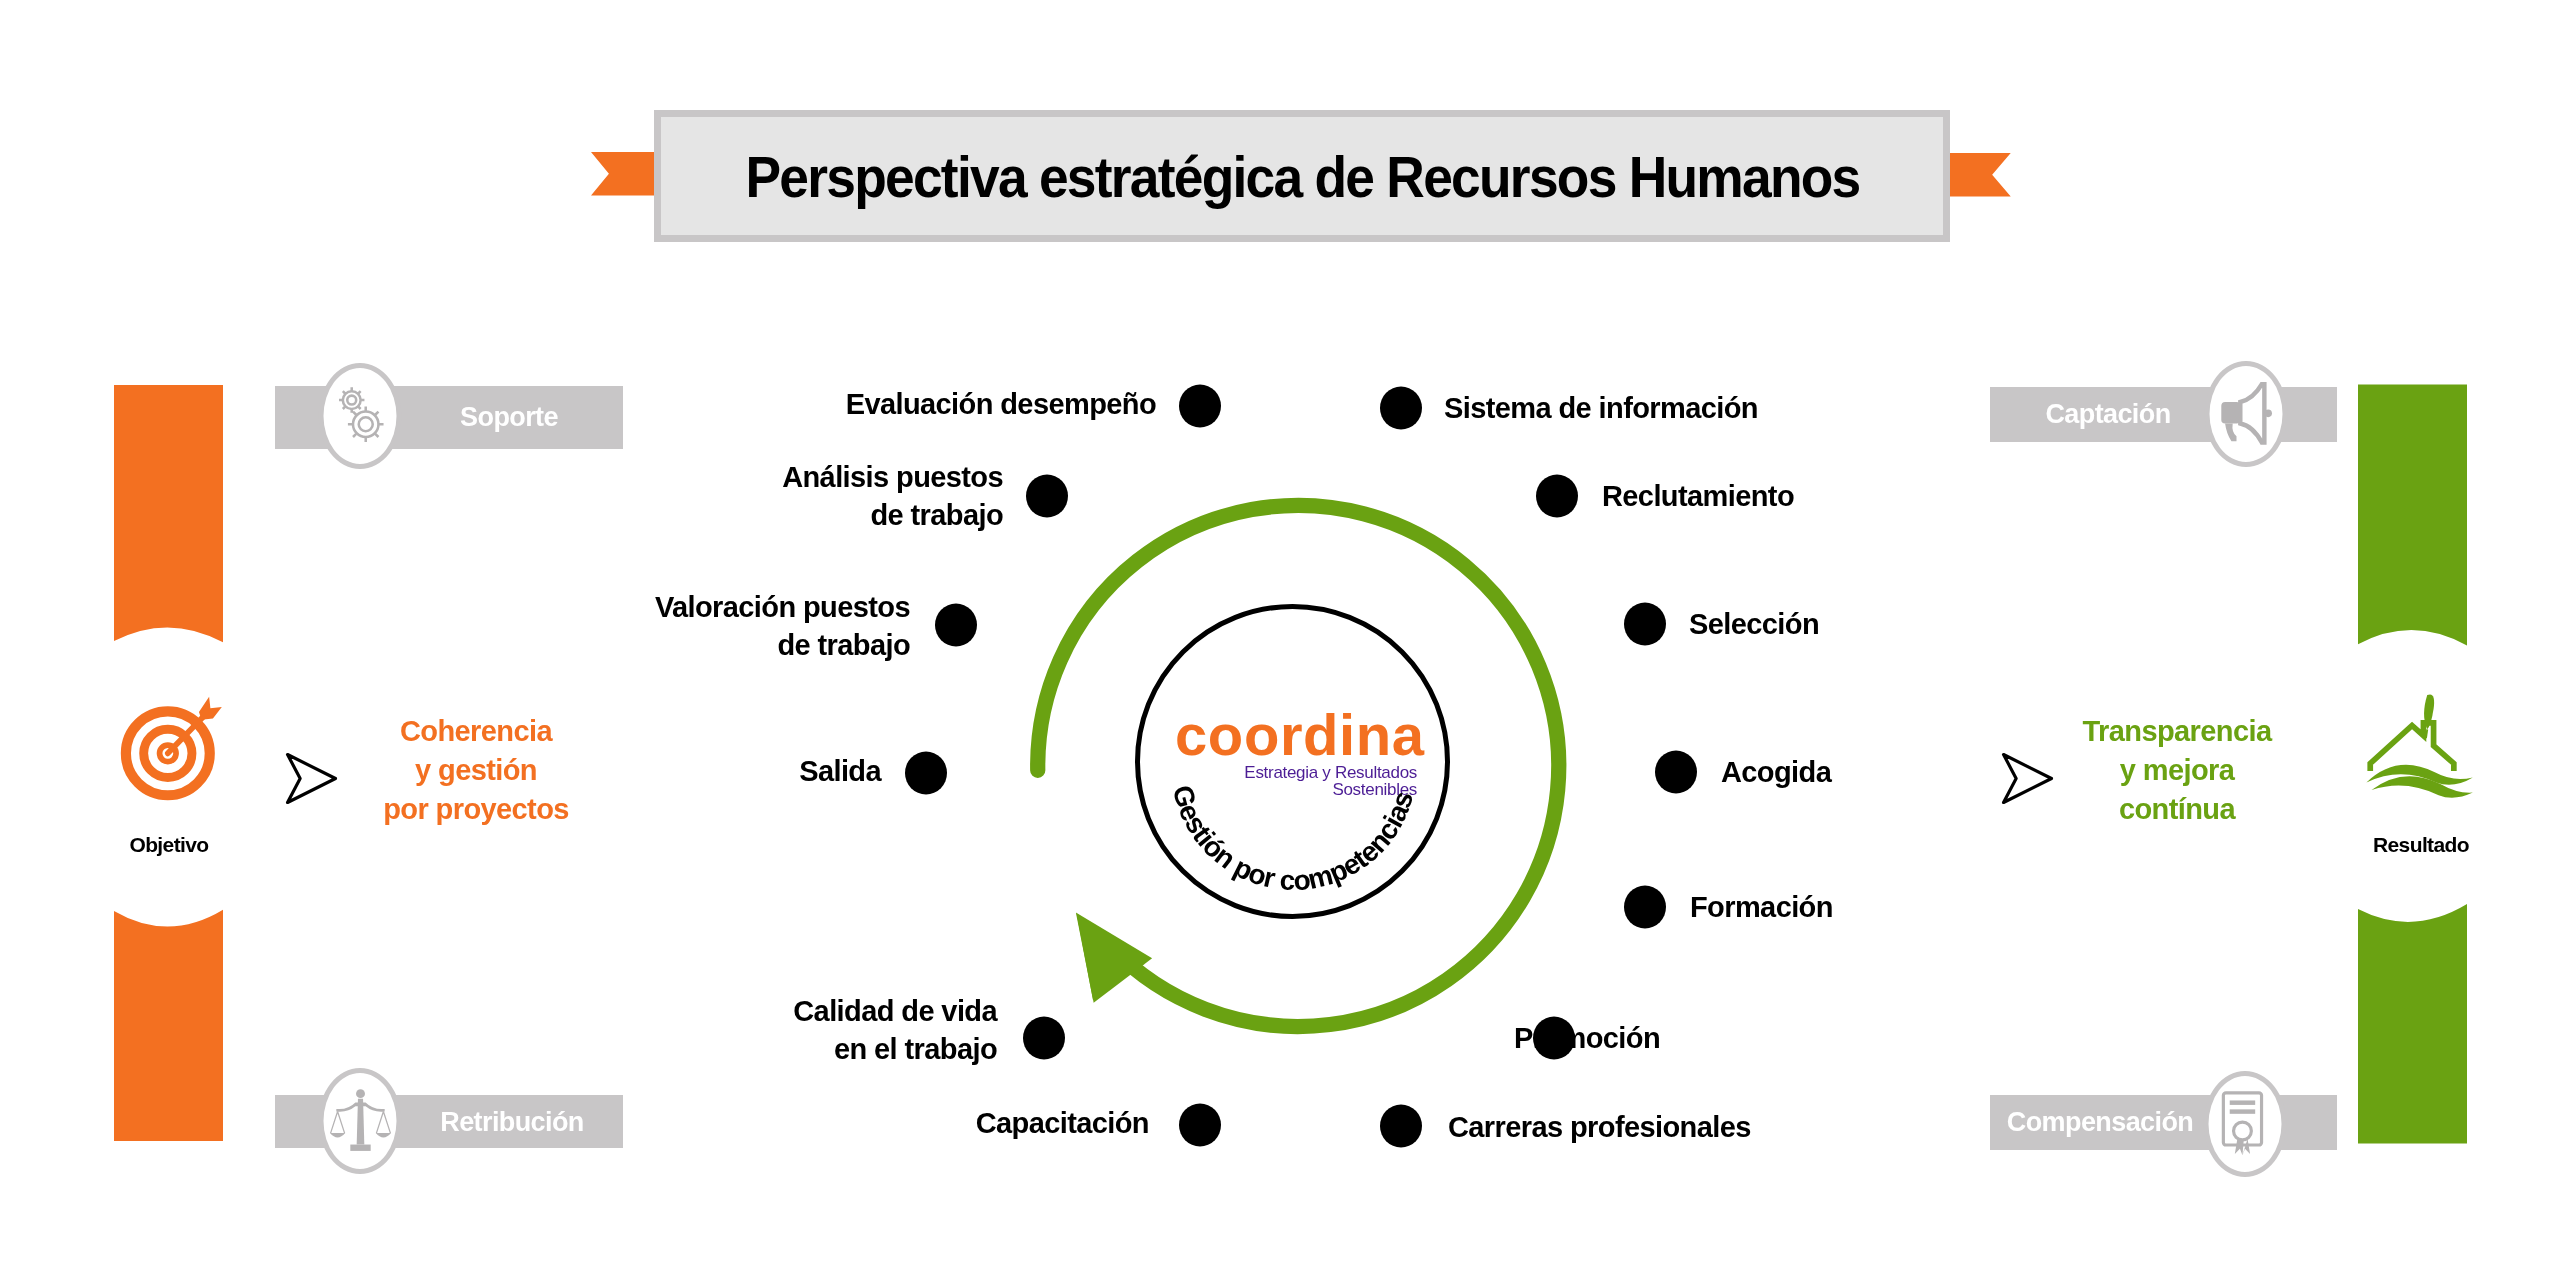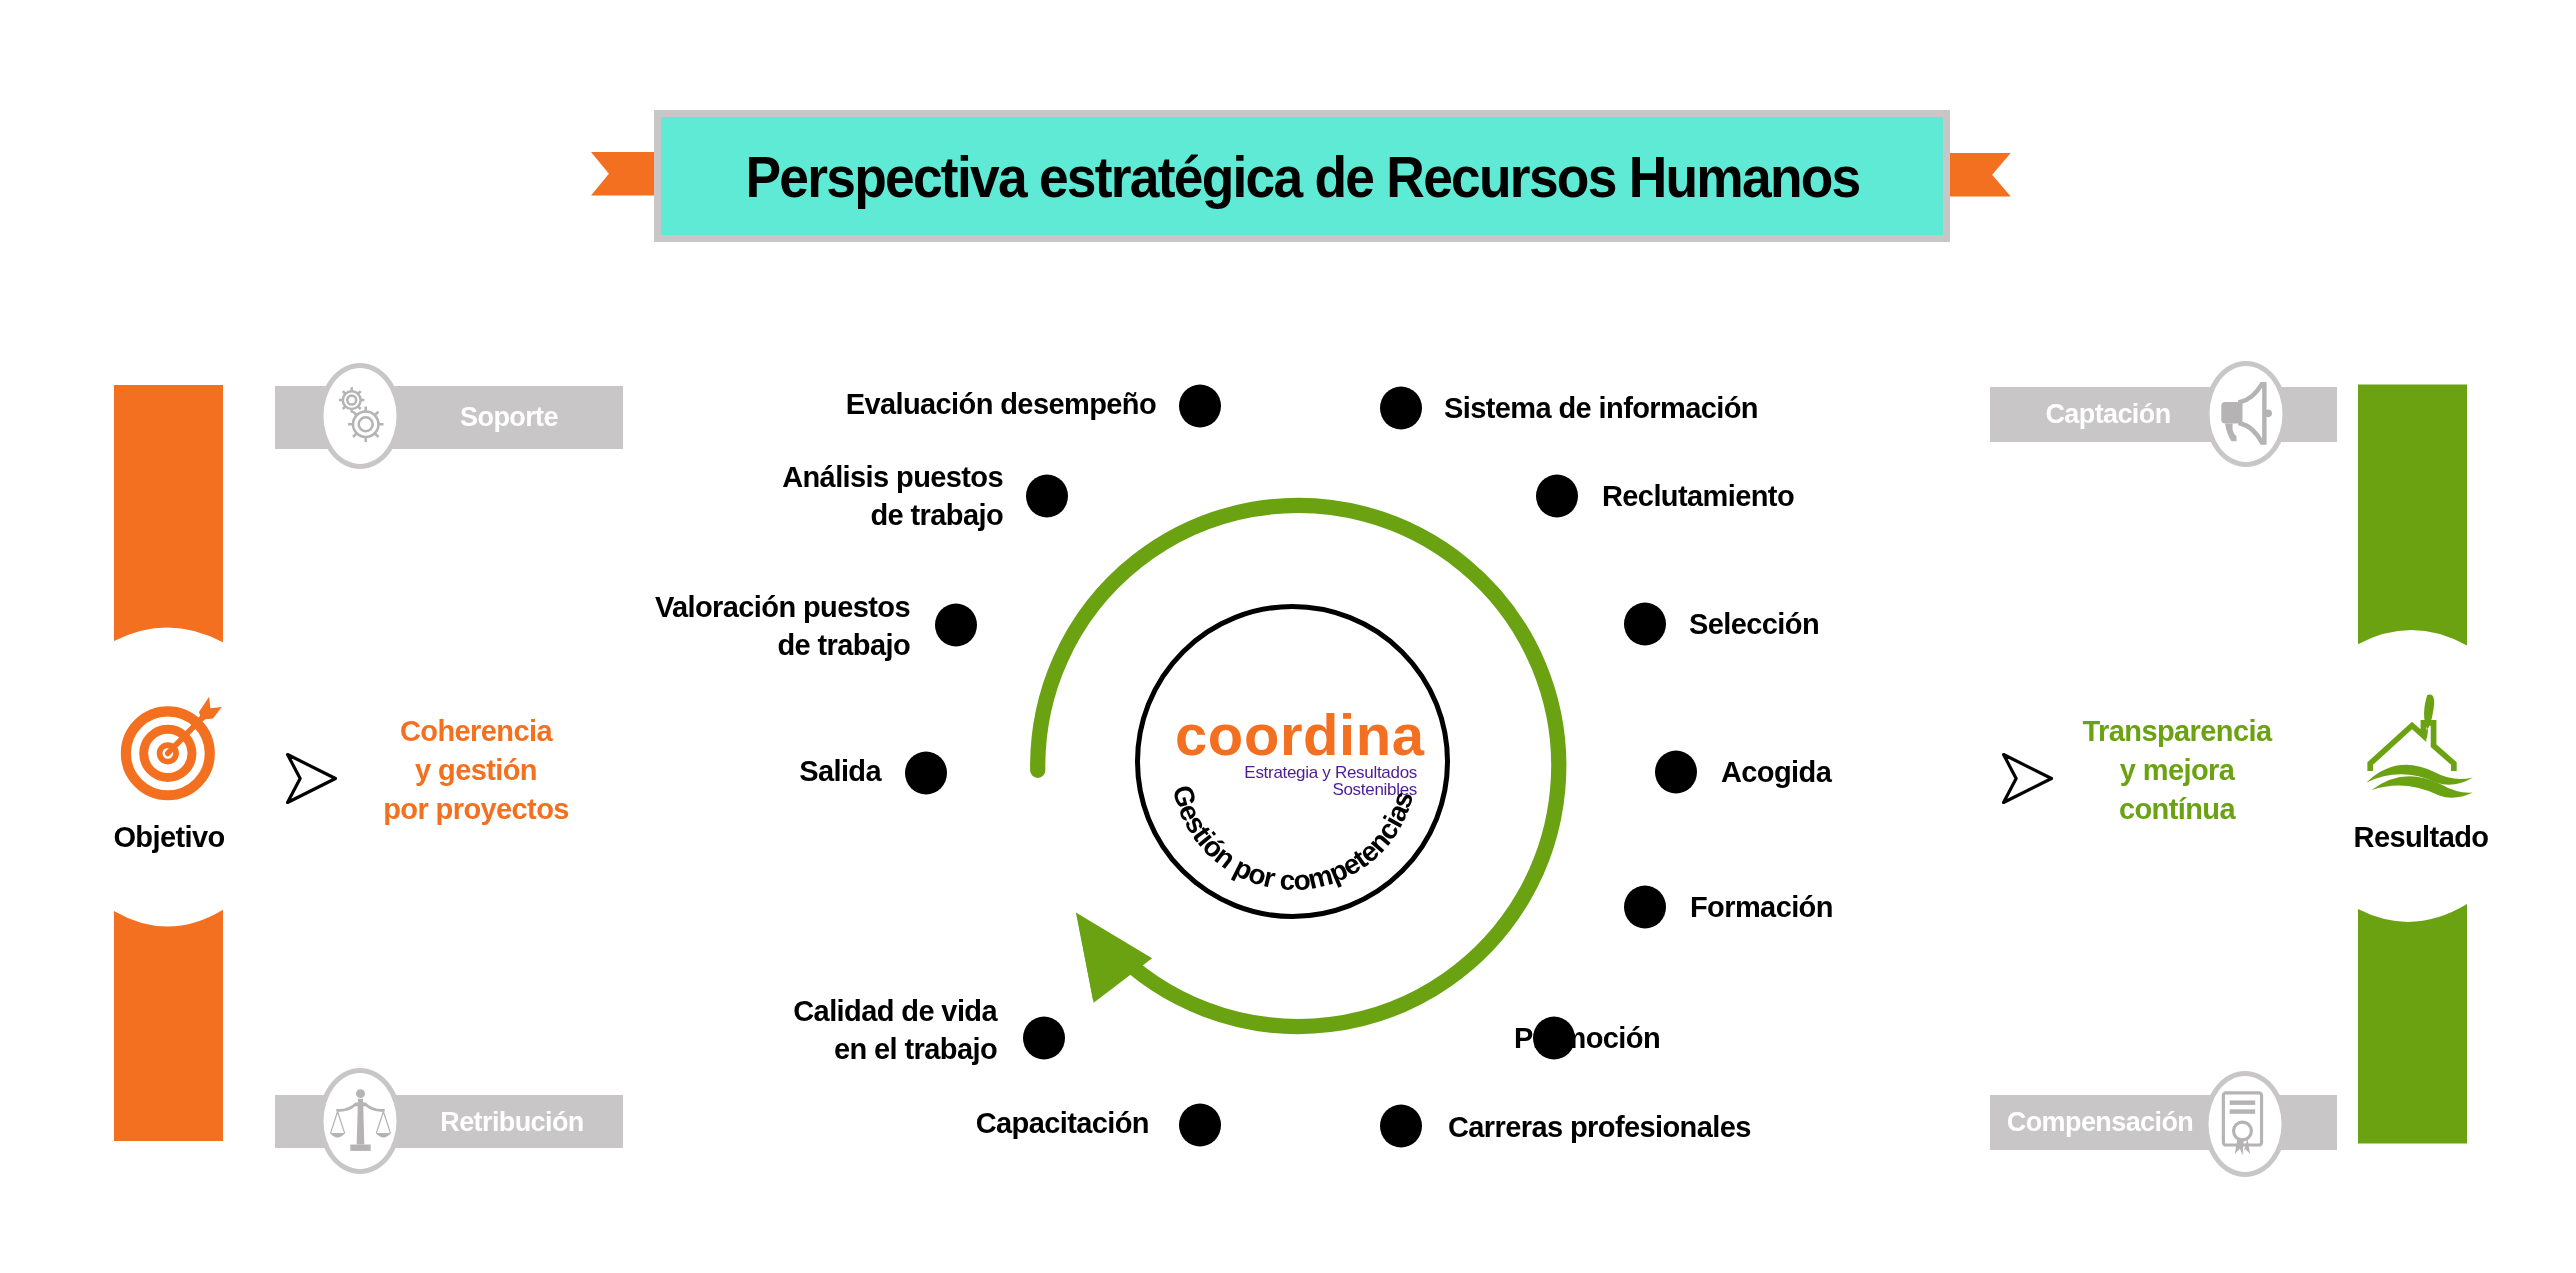--- a/index.html
+++ b/index.html
@@ -1,23 +1,23 @@
 <!DOCTYPE html>
 <html style="font-size:10.2px"><head>
 <meta charset="utf-8">
 <style>
   html,body{margin:0;padding:0;background:#fff;}
   body{width:2576px;height:1273px;position:relative;overflow:hidden;font-family:"Liberation Sans","DejaVu Sans",sans-serif;}
   .abs{position:absolute;}
-  .title-box{left:654px;top:110px;width:1296px;height:132px;box-sizing:border-box;border:7.6px solid #C8C6C7;background:#5eead4;display:flex;align-items:center;justify-content:center;}
+  .title-box{left:654px;top:110px;width:1296px;height:132px;box-sizing:border-box;border:7.6px solid #C8C6C7;background:#e5e5e5;display:flex;align-items:center;justify-content:center;}
   .title-text{font-family:"Liberation Sans",sans-serif;font-weight:bold;font-size:58px;color:#000;letter-spacing:-1.9px;white-space:nowrap;transform:scaleX(0.92);}
   .band{position:absolute;background:#C8C6C7;}
   .band-label{position:absolute;color:#fff;font-weight:bold;font-size:27px;letter-spacing:-0.6px;white-space:nowrap;transform:translateX(-50%);}
   .icon-circle{position:absolute;width:83px;height:106px;border-radius:50%;background:#fff;border:5.7px solid #C8C6C7;box-sizing:border-box;transform:translate(-50%,-50%);display:flex;align-items:center;justify-content:center;}
-  .side-label{position:absolute;font-weight:bold;font-size:29px;color:#000;letter-spacing:-0.6px;white-space:nowrap;transform:translateX(-50%);}
+  .side-label{position:absolute;font-weight:bold;font-size:21px;color:#000;letter-spacing:-0.6px;white-space:nowrap;transform:translateX(-50%);margin-top:12px;}
   .side-text{position:absolute;font-weight:bold;font-size:29px;line-height:39px;text-align:center;letter-spacing:-0.6px;white-space:nowrap;transform:translateX(-50%);}
   .dot{position:absolute;width:42px;height:43px;border-radius:50%;background:#000;transform:translate(-50%,-50%);}
   .lbl{position:absolute;font-weight:bold;font-size:29px;line-height:38px;color:#000;letter-spacing:-0.6px;white-space:nowrap;}
   .lbl.left{text-align:right;transform:translate(-100%,-50%);}
   .lbl.right{text-align:right;transform:translate(0,-50%);}
   .logo-word{font-weight:bold;font-size:58px;color:#F37021;letter-spacing:0.6px;line-height:1;}
   .logo-sub{font-size:17px;color:#4c1d95;line-height:1;letter-spacing:-0.3px;}
 </style>
 </head>
 <body>

